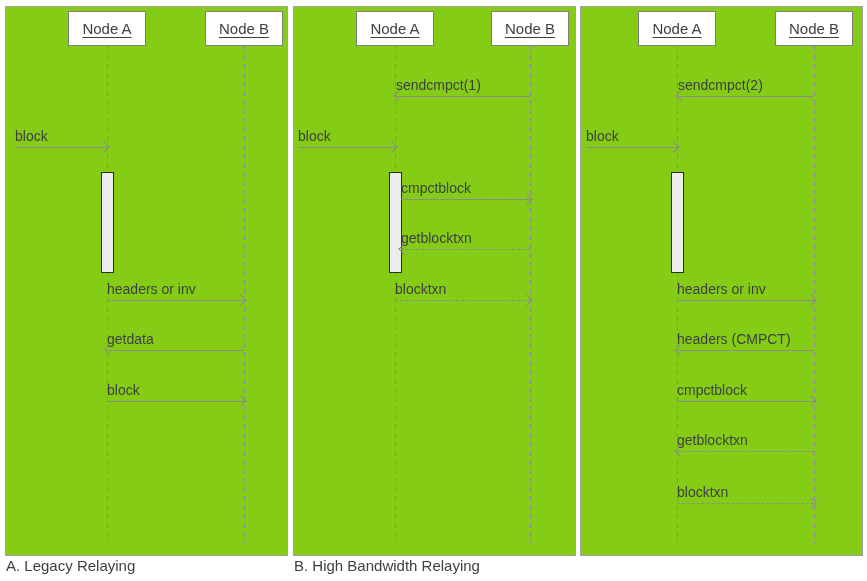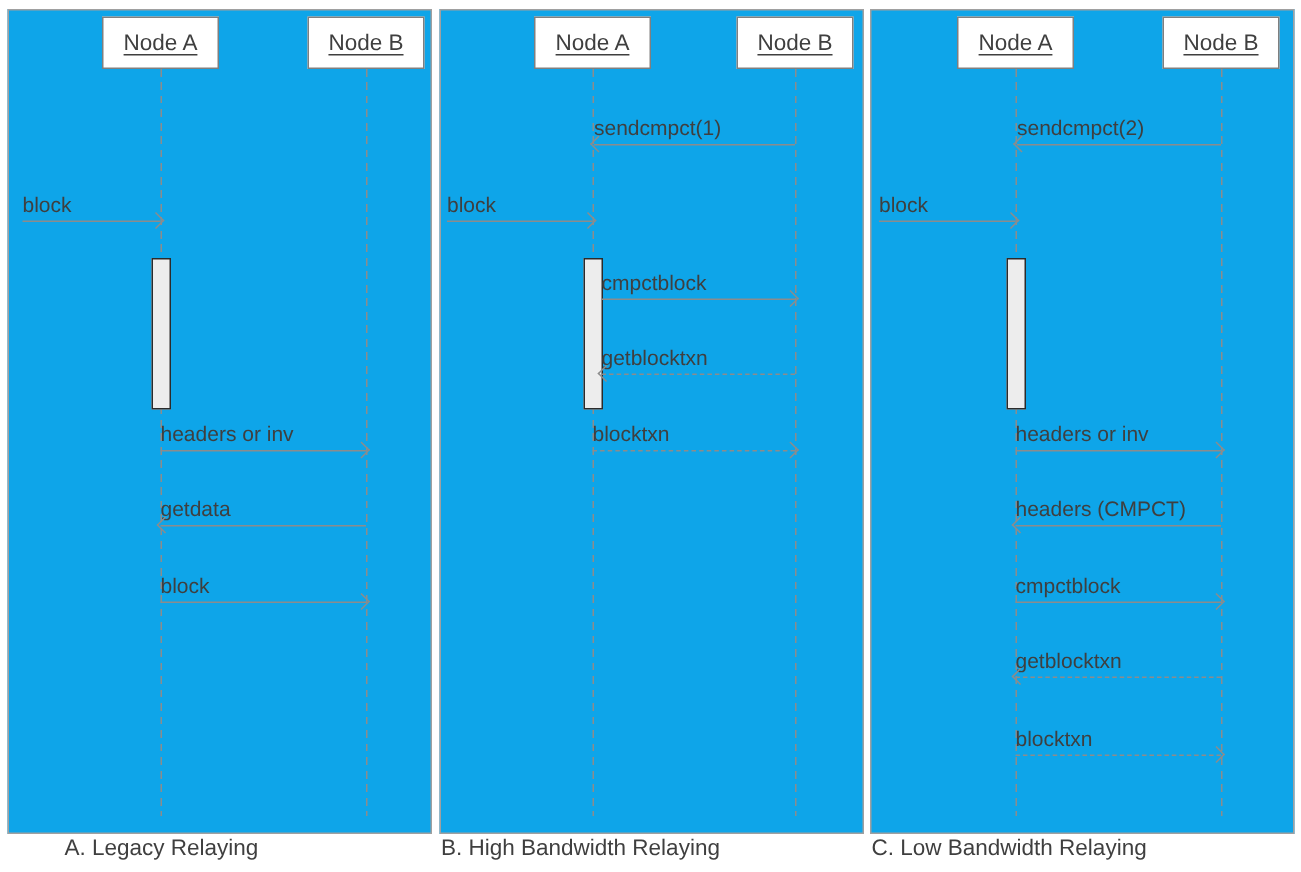--- a/index.html
+++ b/index.html
@@ -7,21 +7,21 @@
     width: 867px; height: 581px;
     background: #ffffff;
     font-family: "Liberation Sans", sans-serif;
     position: relative;
     overflow: hidden;
   }
   .stage { position: absolute; left: 0; top: 0; width: 867px; height: 581px; }
 
   .panel {
     position: absolute; top: 6px; width: 281px; height: 548px;
-    border: 1px solid #a0a0a0; background: #0ea5e9;
+    border: 1px solid #a0a0a0; background: #84cc16;
   }
   .panel-a { left: 5px; }
   .panel-b { left: 293px; }
   .panel-c { left: 580px; }
 
   .node {
     position: absolute; top: 4px; width: 76px; height: 33px;
     border: 1px solid #7f7f7f; background: #ffffff;
     display: flex; align-items: center; justify-content: center;
   }
@@ -65,21 +65,21 @@
   .ah-l {
     left: -1px;
     border-top: 1px solid #8c8c8c; border-left: 1px solid #8c8c8c;
     transform: rotate(-45deg);
   }
 
   .caption {
     position: absolute; top: 557px;
     font-size: 15px; color: #3f3f3f; white-space: nowrap;
   }
-  .caption-a { left: 6px; margin-left: 37px; }
+  .caption-a { left: 6px; }
   .caption-b { left: 294px; text-align: center; }
   .caption-c { left: 581px; }
 </style>
 </head>
 <body>
 
 <div class="stage">
 
   <div class="panel panel-a">
     <div class="lifeline" style="left:101px"></div>
@@ -214,15 +214,14 @@
 
     <div class="msg dashed" style="left:96px;top:496px;width:137px">
       <div class="lbl">blocktxn</div>
       <div class="ln"></div>
       <span class="ah-r"></span>
     </div>
   </div>
 
   <div class="caption caption-a">A. Legacy Relaying</div>
   <div class="caption caption-b">B. High Bandwidth Relaying</div>
-  <div class="caption caption-c">C. Low Bandwidth Relaying</div>
 
 </div>
 
 </body></html>

